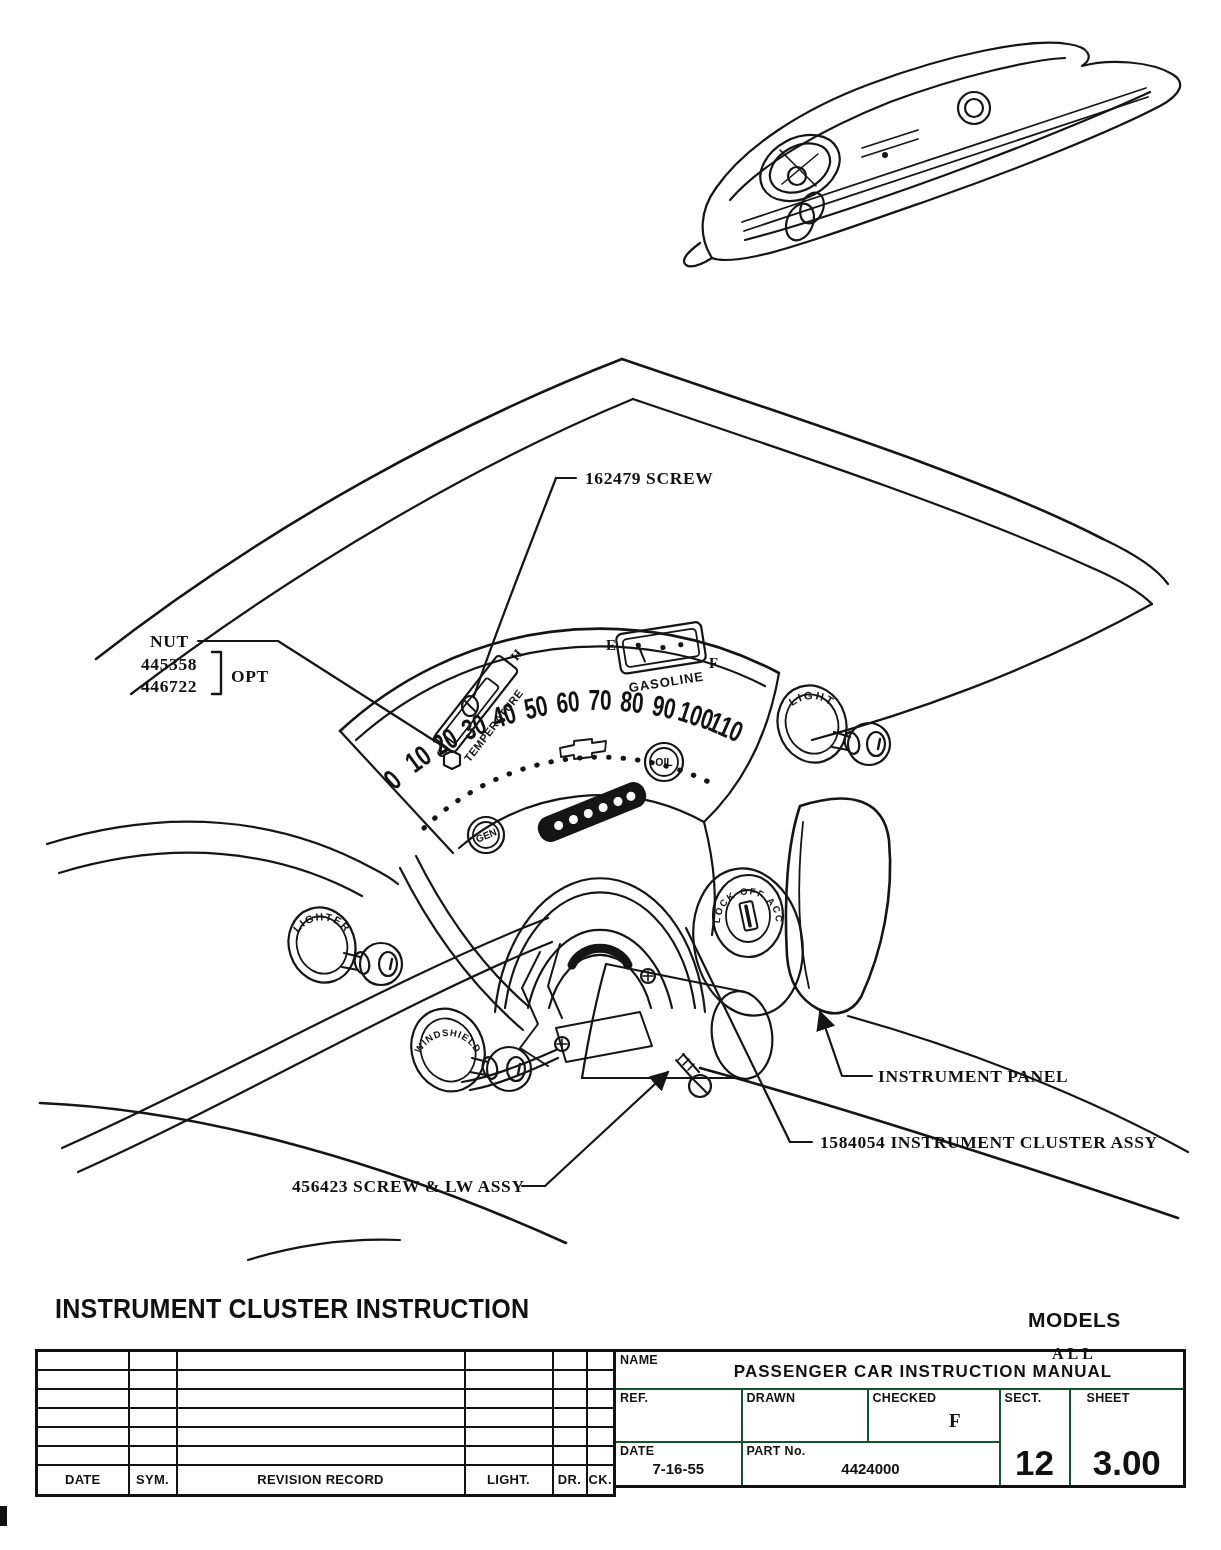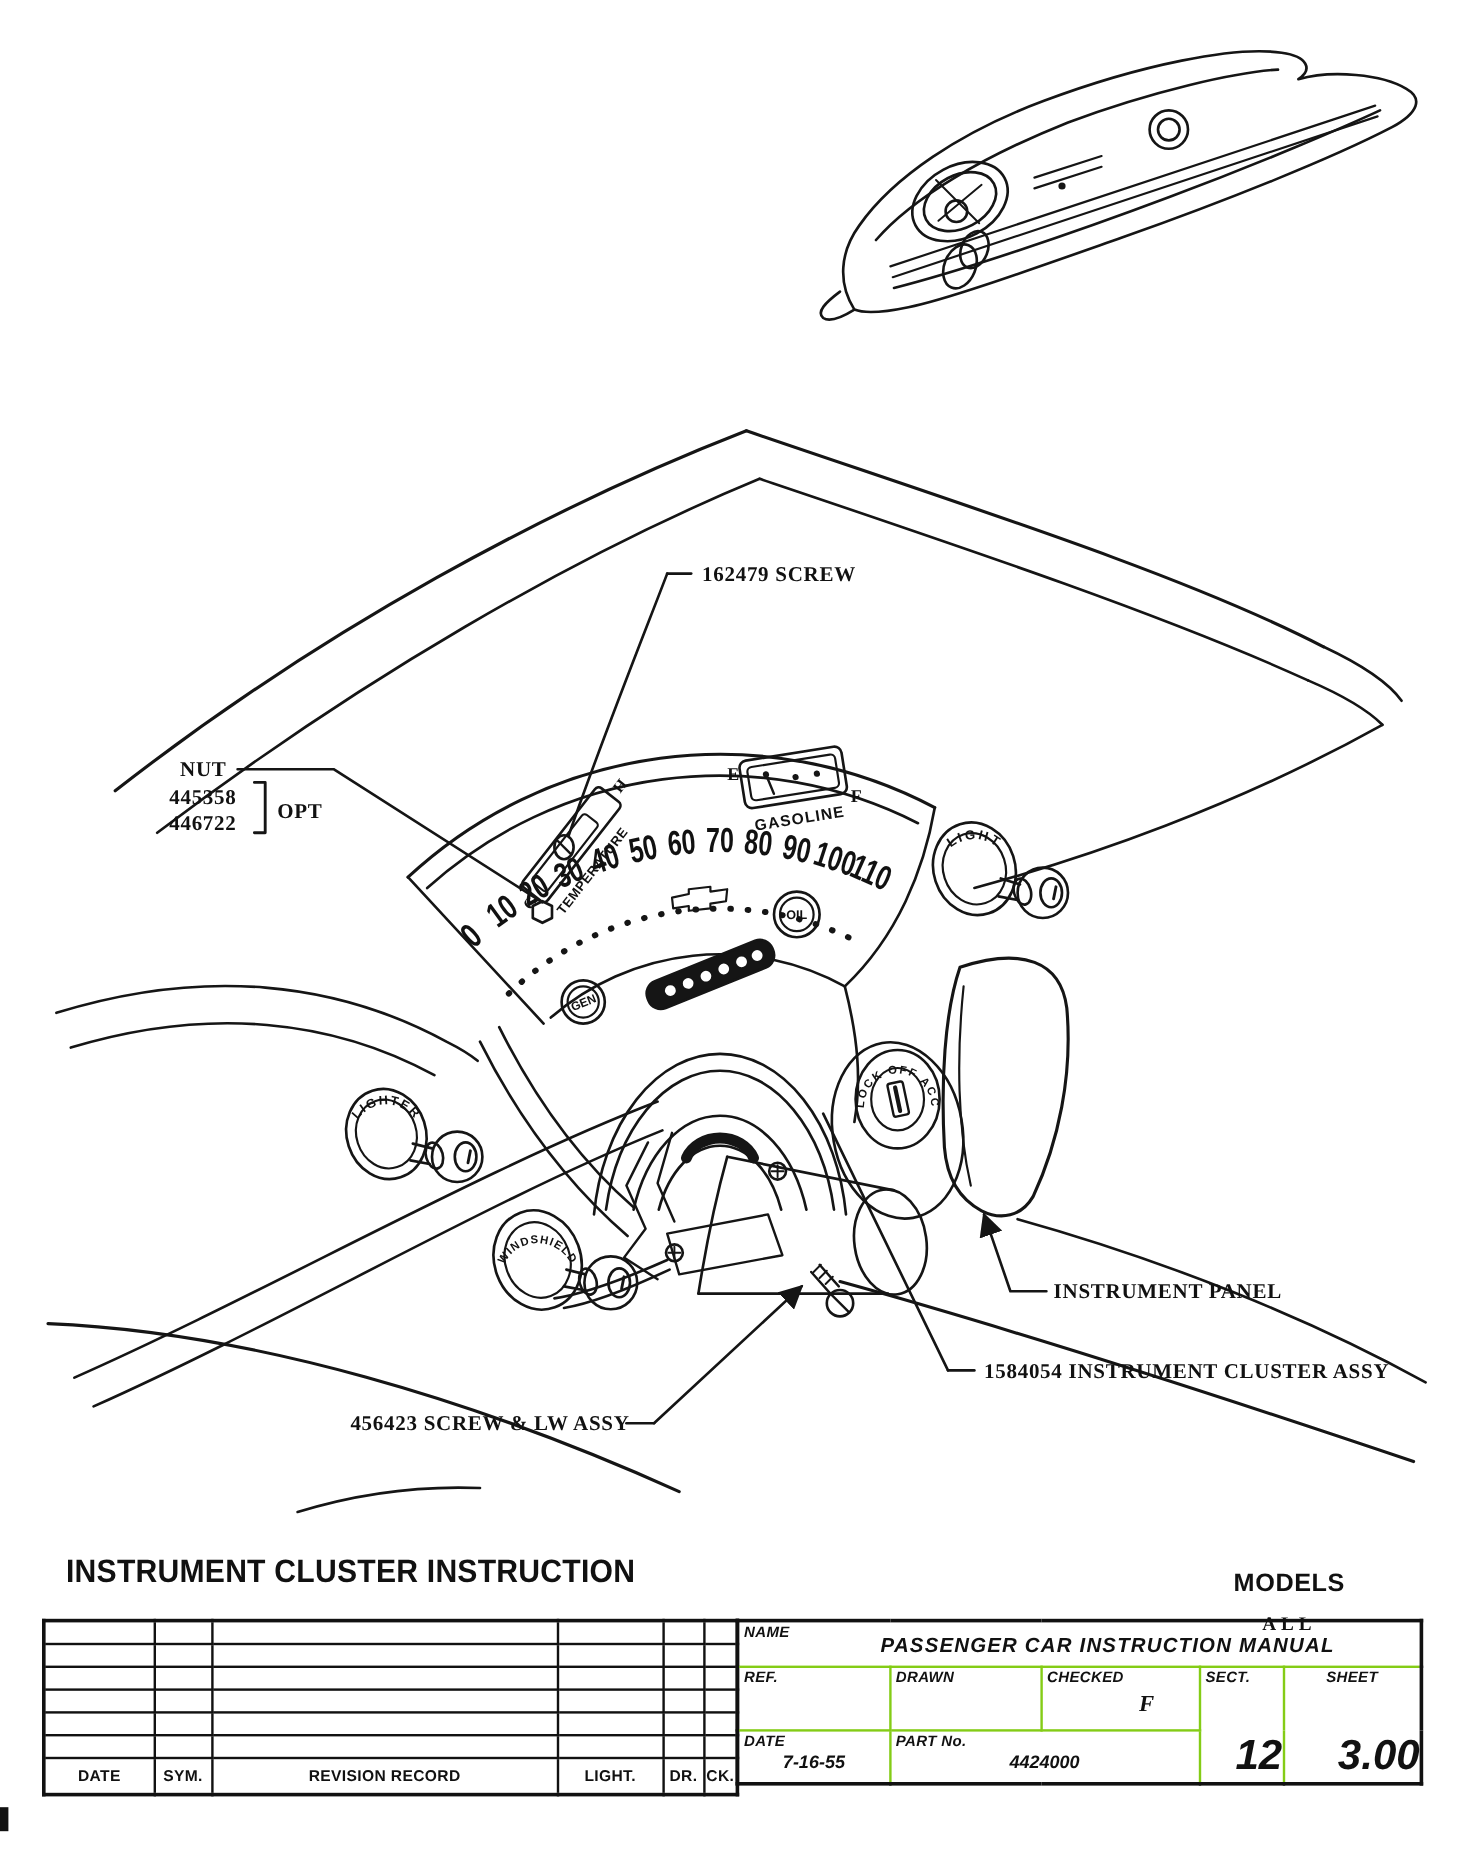--- a/index.html
+++ b/index.html
@@ -11,25 +11,25 @@
   .models{position:absolute;left:1028px;top:1308px;text-align:center;}
   .models .m1{font-size:21px;font-weight:800;letter-spacing:.5px;}
   .models .m2{font-family:"Liberation Serif",serif;font-weight:700;font-size:16px;letter-spacing:4px;margin-top:13px;}
   
   table{border-collapse:collapse;table-layout:fixed;}
   .revtable{position:absolute;left:35px;top:1349px;}
   .revtable td{border:2px solid #111;padding:0;}
   .revtable{border:3px solid #111;}
   .revtable .hd{font-size:13px;font-weight:800;text-align:center;letter-spacing:.3px;}
   .tblock{position:absolute;left:613px;top:1349px;border:3px solid #111;}
-  .tblock td{border:2px solid #84cc16;padding:0;vertical-align:top;position:relative;font-style:italic;}
+  .tblock td{border:2px solid #14532d;padding:0;vertical-align:top;position:relative;}
   .cl{font-size:12.5px;font-weight:800;letter-spacing:.3px;padding:2px 0 0 4px;display:block;line-height:13px;}
   .name-val{position:absolute;left:0;right:0;top:10px;text-align:center;font-size:17px;
             font-weight:800;letter-spacing:1px;margin-left:47px;}
-  .big{position:absolute;left:0;right:0;bottom:2px;text-align:right;font-size:35px;font-weight:800;}
+  .big{position:absolute;left:0;right:0;bottom:2px;text-align:center;font-size:35px;font-weight:800;}
   .chk-val{position:absolute;left:62%;top:20px;font-family:"Liberation Serif",serif;
            font-weight:700;font-size:19px;}
   .cell-val{position:absolute;left:0;right:0;top:17px;text-align:center;font-weight:800;font-size:15px;}
   .edge-mark{position:absolute;left:0;top:1506px;width:7px;height:20px;background:#111;}
 </style>
 </head>
 <body>
 
 <div class="page">
 
@@ -368,21 +368,21 @@
     </td>
     <td>
       <span class="cl">CHECKED</span>
       <span class="chk-val">F</span>
     </td>
     <td rowspan="2">
       <span class="cl">SECT.</span>
       <span class="big">12</span>
     </td>
     <td rowspan="2">
-      <span class="cl" style="text-align:center;padding-left:0">SHEET</span>
+      <span class="cl" style="text-align:left;padding-left:16px">SHEET</span>
       <span class="big">3.00</span>
     </td>
   </tr>
   <tr style="height:45px">
     <td>
       <span class="cl">DATE</span>
       <span class="cell-val">7-16-55</span>
     </td>
     <td colspan="2">
       <span class="cl">PART No.</span>

